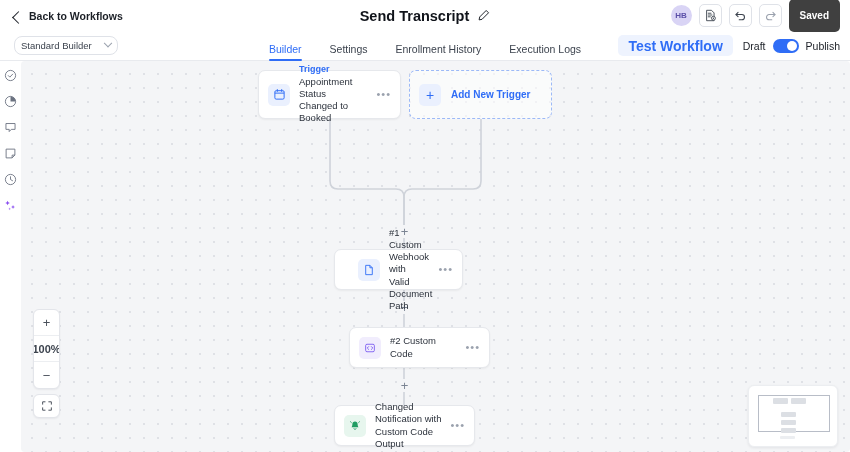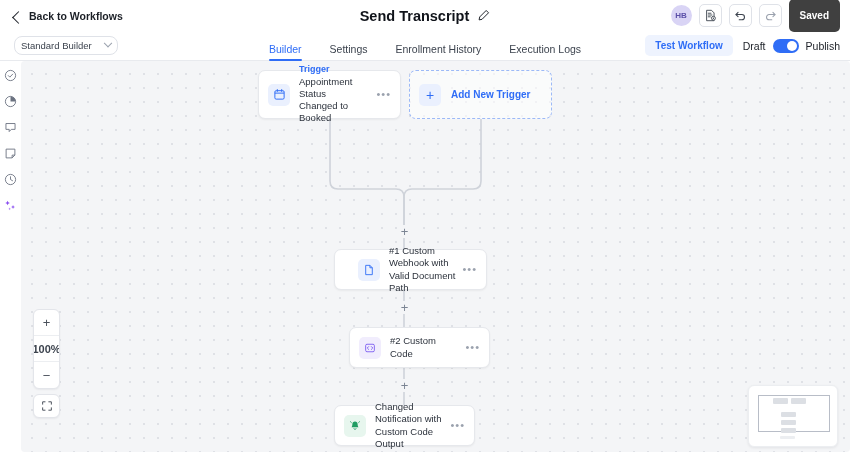--- a/index.html
+++ b/index.html
@@ -108,21 +108,21 @@
     left: 0; right: 0; bottom: 0;
     height: 2px; background: #2f6df6; border-radius: 2px;
   }
   .nav-right {
     margin-left: auto; display: flex; align-items: center; gap: 10px; z-index: 2;
   }
   .test-btn {
     height: 21px; padding: 0 10px;
     background: #eef3fe; color: #2f6df6;
     border: none; border-radius: 5px;
-    font-size: 10px; font-weight: bold;
+    font-size: 14px; font-weight: bold;
     display: flex; align-items: center; cursor: pointer;
     font-family: "Liberation Sans", sans-serif;
   }
   .toggle-wrap { display: flex; align-items: center; gap: 7px; }
   .tog-label { font-size: 10.5px; color: #1b1f26; }
   .toggle {
     width: 26px; height: 14px; border-radius: 8px;
     background: #2f6df6; position: relative; cursor: pointer;
   }
   .toggle .knob {
@@ -386,21 +386,21 @@
 
       <div class="addtrigger" style="left:388px; top:9px; width:143px; height:49px;">
         <div class="plus-sq">+</div>
         <div class="lbl">Add New Trigger</div>
       </div>
 
       <div class="edge-plus" style="left:377px; top:164px;">+</div>
       <div class="edge-plus" style="left:377px; top:240px;">+</div>
       <div class="edge-plus" style="left:377px; top:318px;">+</div>
 
-      <div class="node" style="left:313px; top:188px; width:153px; height:41px;padding-left:23px;">
+      <div class="node" style="left:313px; top:188px; width:129px; height:41px;padding-left:23px;">
         <div class="node-ico ico-blue">
           <svg width="12" height="12" viewBox="0 0 16 16">
             <path d="M3.6 1.8h5.6l3.2 3.2v9.2H3.6z" fill="none" stroke="#2f6df6" stroke-width="1.2" stroke-linejoin="round"></path>
             <path d="M9.2 1.8V5h3.2" fill="none" stroke="#2f6df6" stroke-width="1.2" stroke-linejoin="round"></path>
           </svg>
         </div>
         <div class="node-txt">
           <div class="node-label">#1 Custom Webhook with</div>
           <div class="node-label">Valid Document Path</div>
         </div>

